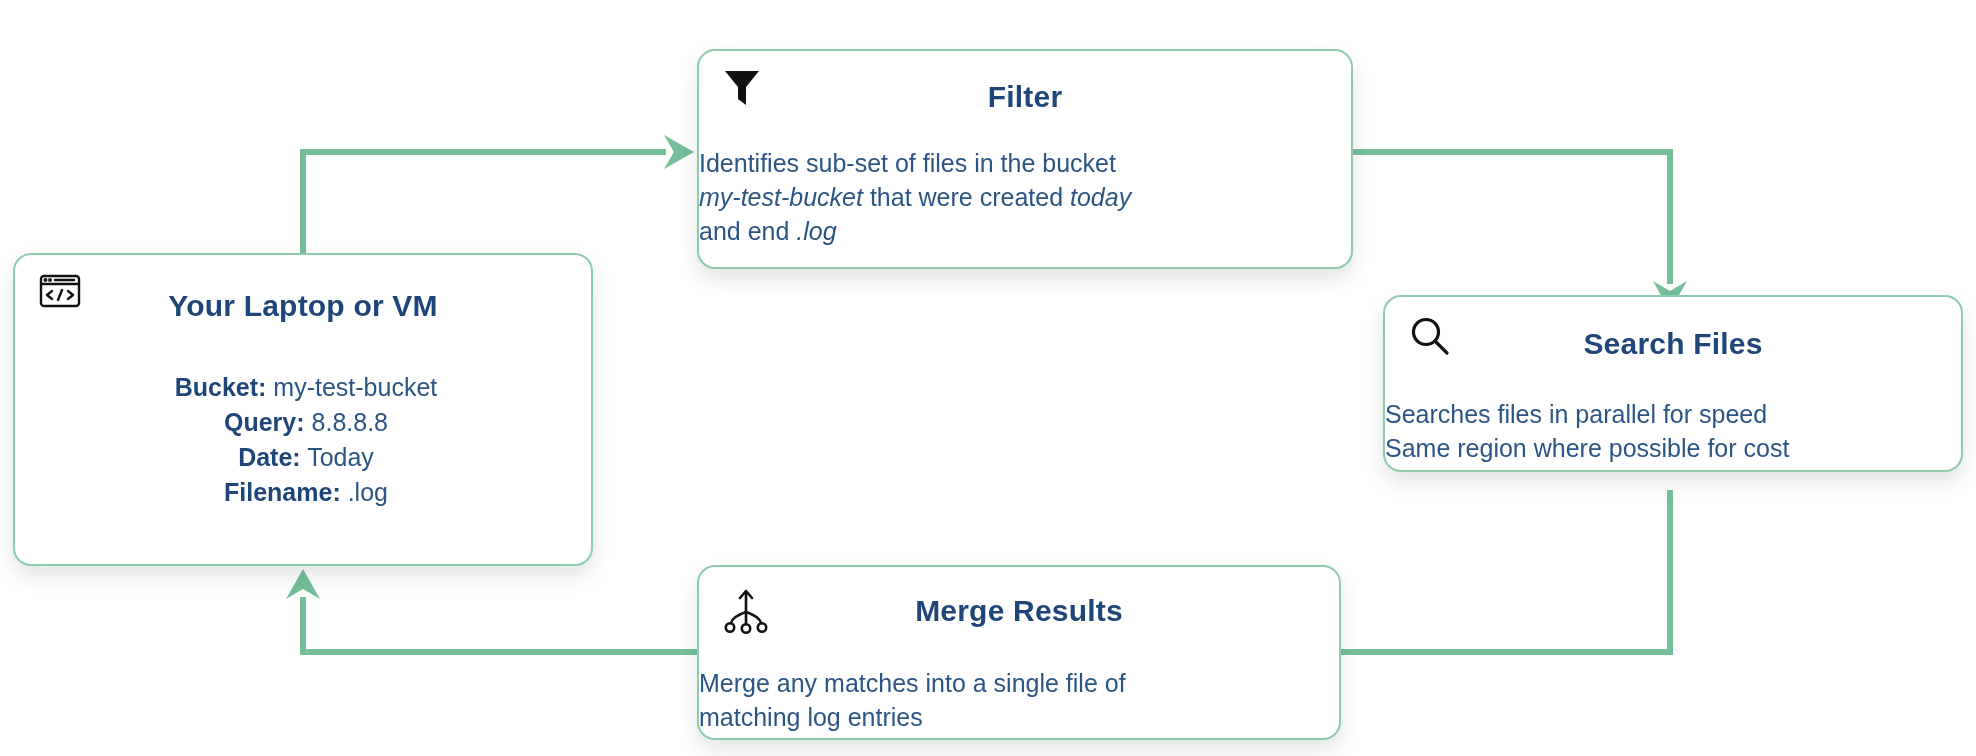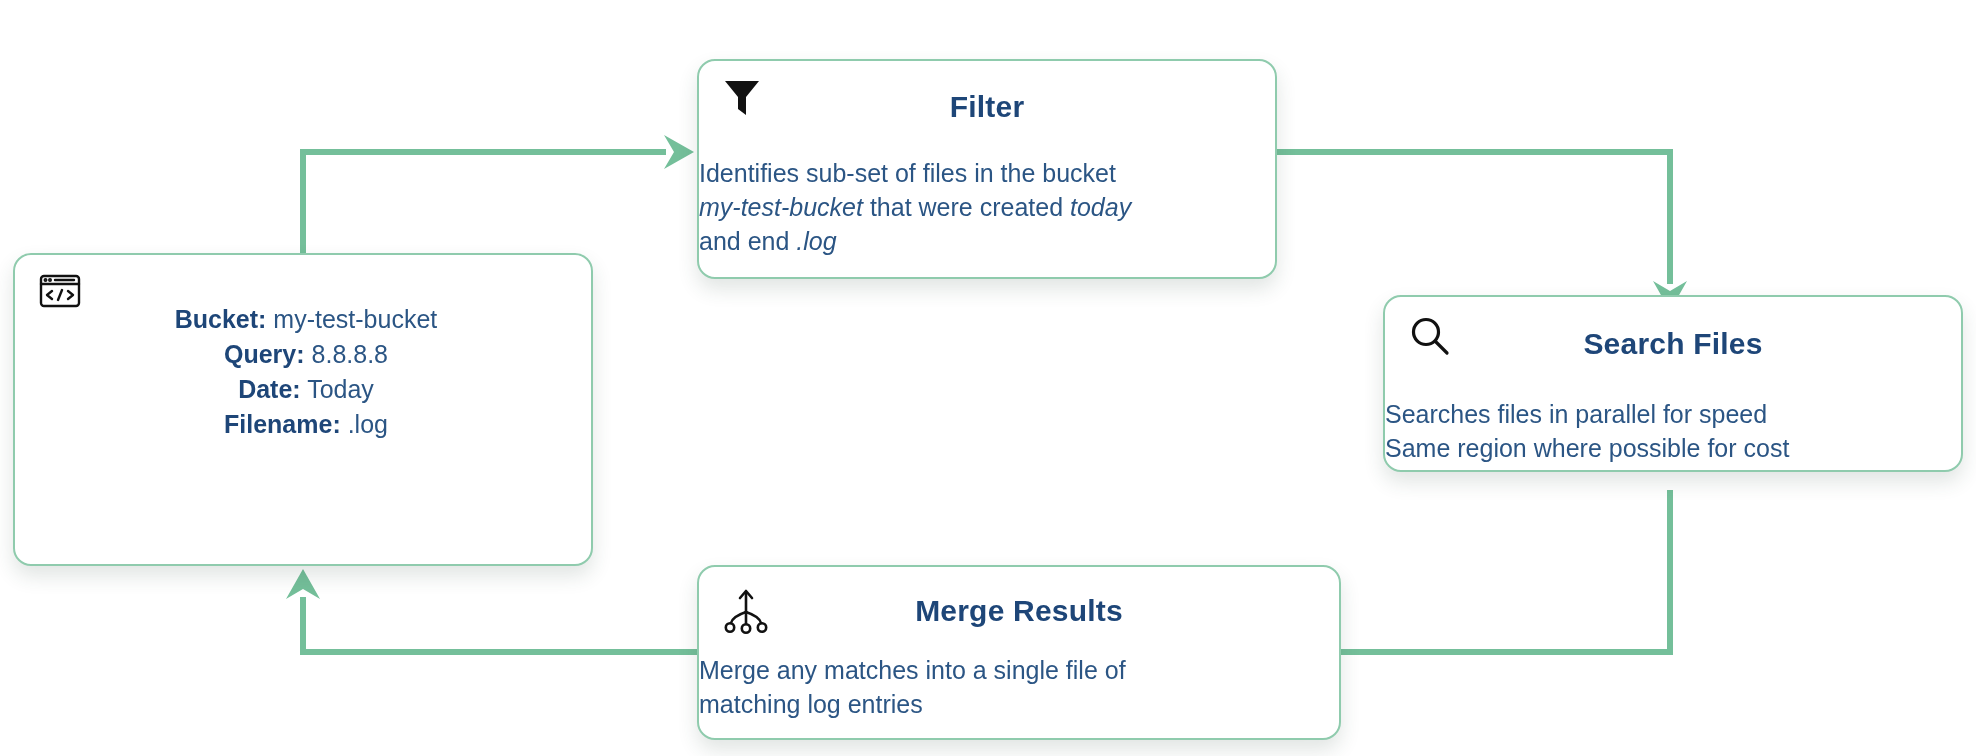--- a/index.html
+++ b/index.html
@@ -32,21 +32,21 @@
   .details{ text-align:center;color:var(--body);font-size:25px;line-height:35px;margin-left:6px; }
   .details b{color:var(--title);}
   
   .box-laptop .node-title{margin-top:34px;}
   .box-laptop .details{margin-top:47px;}
   .box-filter .node-title{margin-top:29px;}
   .box-filter .node-desc{margin-top:32px;}
   .box-search .node-title{margin-top:30px;}
   .box-search .node-desc{margin-top:36px;}
   .box-merge .node-title{margin-top:27px;}
-  .box-merge .node-desc{margin-top:25px;}
+  .box-merge .node-desc{margin-top:38px;}
 </style>
 </head>
 <body>
 
 <div class="canvas">
 
   <svg class="connectors" width="1976" height="756" viewBox="0 0 1976 756">
     <g stroke="#74bf9a" stroke-width="6" fill="none">
       <path d="M303 253 L303 152 L666 152"></path>
       <path d="M1277 152 L1670 152 L1670 284"></path>
@@ -67,29 +67,30 @@
         <rect x="2" y="3" width="38" height="30" rx="3"></rect>
         <line x1="2" y1="11" x2="40" y2="11"></line>
         <circle cx="6.5" cy="7" r="0.8" fill="#111"></circle>
         <circle cx="11" cy="7" r="0.8" fill="#111"></circle>
         <line x1="16" y1="7" x2="35" y2="7"></line>
         <polyline points="13,18 8,22 13,26"></polyline>
         <polyline points="29,18 34,22 29,26"></polyline>
         <line x1="23" y1="17" x2="19" y2="27"></line>
       </svg>
     </span>
+    <div class="node-title">Your Laptop or VM</div>
     <div class="details">
         <div><b>Bucket:</b> my-test-bucket</div>
         <div><b>Query:</b> 8.8.8.8</div>
         <div><b>Date:</b> Today</div>
         <div><b>Filename:</b> .log</div>
       </div>
   </div>
 
-  <div class="box box-filter" style="left:697px;top:59px;width:580px;height:220px;">
+  <div class="box box-filter" style="left:697px;top:49px;width:656px;height:220px;">
     <span class="box-icon">
       <svg width="38" height="42" viewBox="0 0 38 42" fill="#111111" stroke="none">
         <path d="M2 2 H36 L23 18 V36 L15 30 V18 Z"></path>
       </svg>
     </span>
     <div class="node-title">Filter</div>
     <div class="node-desc">
         <div><span>Identifies sub-set of files in the bucket</span></div>
         <div><span class="em">my-test-bucket</span><span> that were created </span><span class="em">today</span></div>
         <div><span>and end </span><span class="em">.log</span></div>

